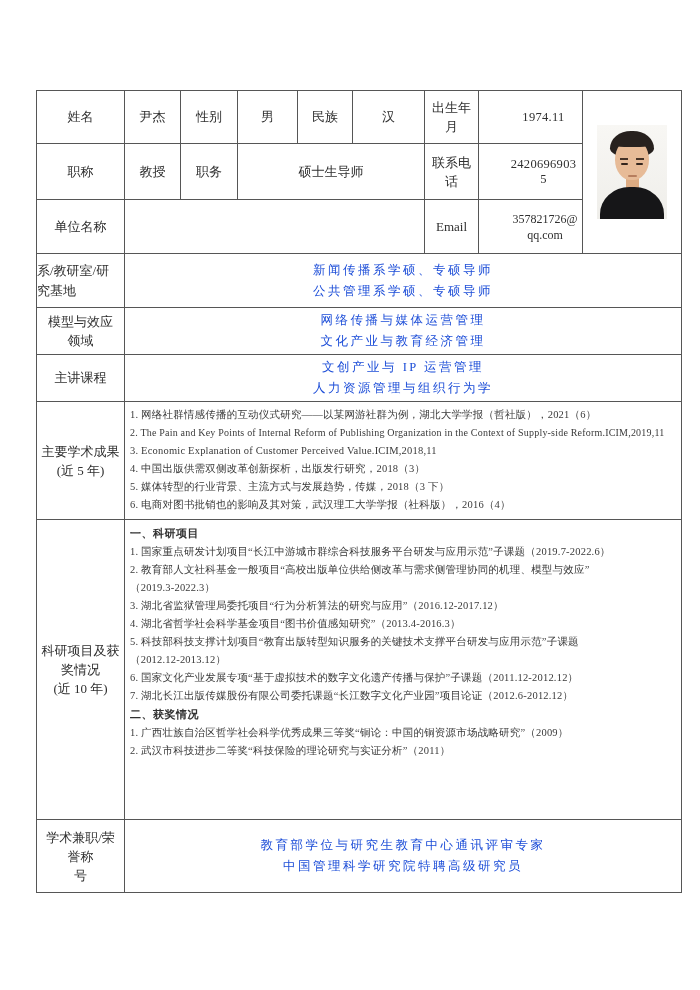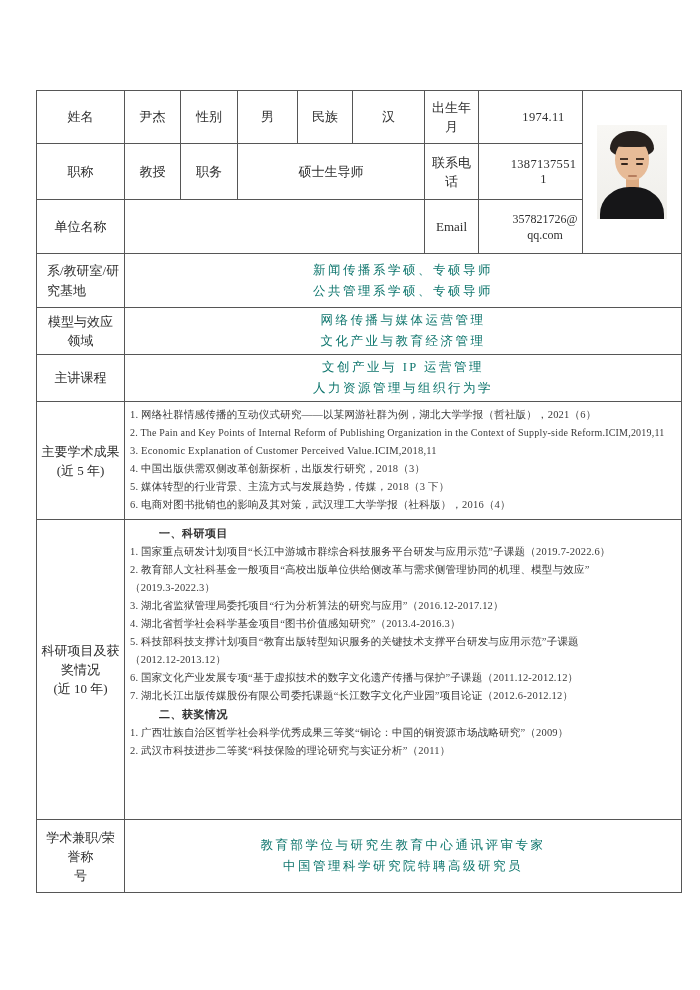--- a/index.html
+++ b/index.html
@@ -21,44 +21,44 @@
   td{
     border:1px solid #565656;
     font-size:13px;
     text-align:center;
     vertical-align:middle;
     padding:2px 3px;
     color:#2f2f2f;
     word-break:break-word;
   }
   td.prewrap{white-space:pre-line;line-height:19px;font-family:Liberation Serif, serif;}
-  td.left-label{text-align:left;padding-left:10px;line-height:20px;margin-left:8px;}
+  td.left-label{text-align:left;padding-left:0;line-height:20px;margin-left:8px;}
   td.num{font-size:12.5px;letter-spacing:0.3px;padding-left:29px;}
   td.email-val{font-size:12px;word-break:break-all;line-height:16px;padding-left:32px;}
   
   td.center-content{vertical-align:middle;}
   .cline{
     font-size:12.5px;line-height:21px;
-    letter-spacing:2.5px;color:#0f766e;
+    letter-spacing:2.5px;color:#1d4ed8;
     text-align:center;
   }
   
   td.list-cell{
     text-align:left;vertical-align:top;
     padding:4px 2px 4px 5px;
   }
   .litem{
     font-size:10.5px;line-height:18px;
     color:#3a3a3a;letter-spacing:0.2px;
     white-space:pre-wrap;
   }
   .achv .litem:nth-child(2){font-size:10px;}
   .subhead{
     font-size:11px;line-height:19px;
-    font-weight:bold;color:#303030;letter-spacing:0.5px;margin-left:29px;
+    font-weight:bold;color:#303030;letter-spacing:0.5px;
   }
   
   td.photo-cell{vertical-align:middle;}
   .photo{
     position:relative;width:70px;height:94px;
     margin:0 auto;overflow:hidden;
     background:linear-gradient(#f8f7f4,#efeeea);
   }
   .photo .hair{
     position:absolute;top:6px;left:13px;width:44px;height:26px;
@@ -131,21 +131,21 @@
       </td>
     </tr>
 
     <tr style="height:56px">
       <td>职称</td>
       <td>教授</td>
       <td>职务</td>
       <td colspan="3">硕士生导师</td>
       <td class="prewrap">联系电
 话</td>
-      <td class="num">13871375511</td>
+      <td class="num">24206969035</td>
     </tr>
 
     <tr style="height:54px">
       <td>单位名称</td>
       <td colspan="5"></td>
       <td>Email</td>
       <td class="email-val">357821726@qq.com</td>
     </tr>
 
     <tr style="height:54px">

